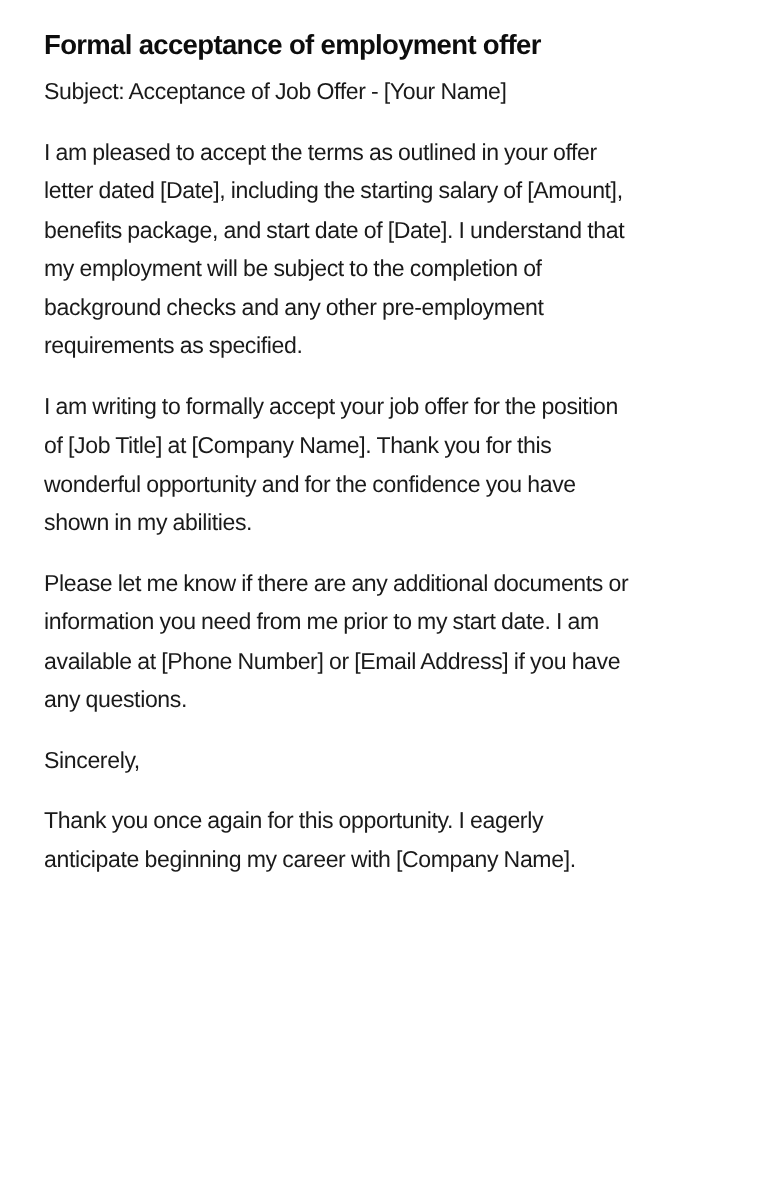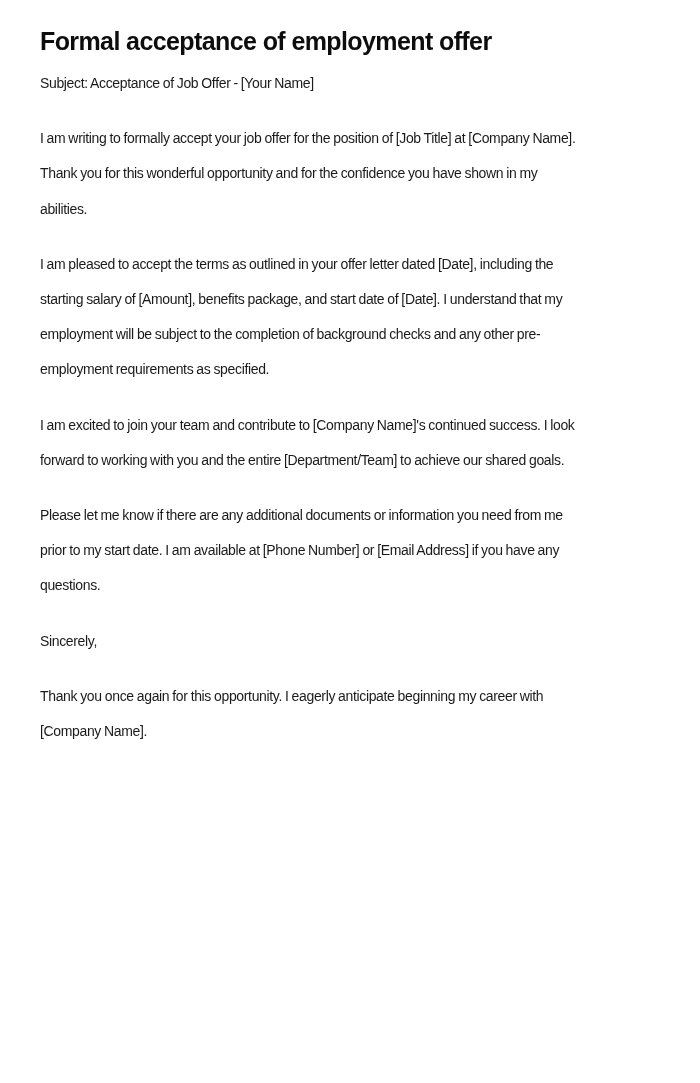--- a/index.html
+++ b/index.html
@@ -23,33 +23,32 @@
     .doc-title {
       font-family: "Liberation Sans", sans-serif;
       font-weight: bold;
       font-size: 25px;
       letter-spacing: -0.6px;
       margin: 0 0 8px 0;
       line-height: 34px;
       color: #0d0d0d;
     }
     .para {
-      font-size: 14px;
+      font-size: 21px;
       line-height: 35.2px;
       margin: 0 0 20px 0;
       letter-spacing: -0.35px;
       color: #1a1a1a;
       word-spacing: -0.5px;
     }
   </style>
 </head>
 <body>
 
 <div class="page">
   <h1 class="doc-title">Formal acceptance of employment offer</h1>
   <p class="para">Subject: Acceptance of Job Offer - [Your Name]</p>
+  <p class="para">I am pleased to accept the terms as outlined in your offer letter dated [Date], including the starting salary of [Amount], benefits package, and start date of [Date]. I understand that my employment will be subject to the completion of background checks and any other pre-employment requirements as specified.</p>
   <p class="para">I am writing to formally accept your job offer for the position of [Job Title] at [Company Name]. Thank you for this wonderful opportunity and for the confidence you have shown in my abilities.</p>
-  <p class="para">I am pleased to accept the terms as outlined in your offer letter dated [Date], including the starting salary of [Amount], benefits package, and start date of [Date]. I understand that my employment will be subject to the completion of background checks and any other pre-employment requirements as specified.</p>
-  <p class="para">I am excited to join your team and contribute to [Company Name]'s continued success. I look forward to working with you and the entire [Department/Team] to achieve our shared goals.</p>
   <p class="para">Please let me know if there are any additional documents or information you need from me prior to my start date. I am available at [Phone Number] or [Email Address] if you have any questions.</p>
   <p class="para">Sincerely,</p>
   <p class="para">Thank you once again for this opportunity. I eagerly anticipate beginning my career with [Company Name].</p>
 </div>
 
 </body></html>

